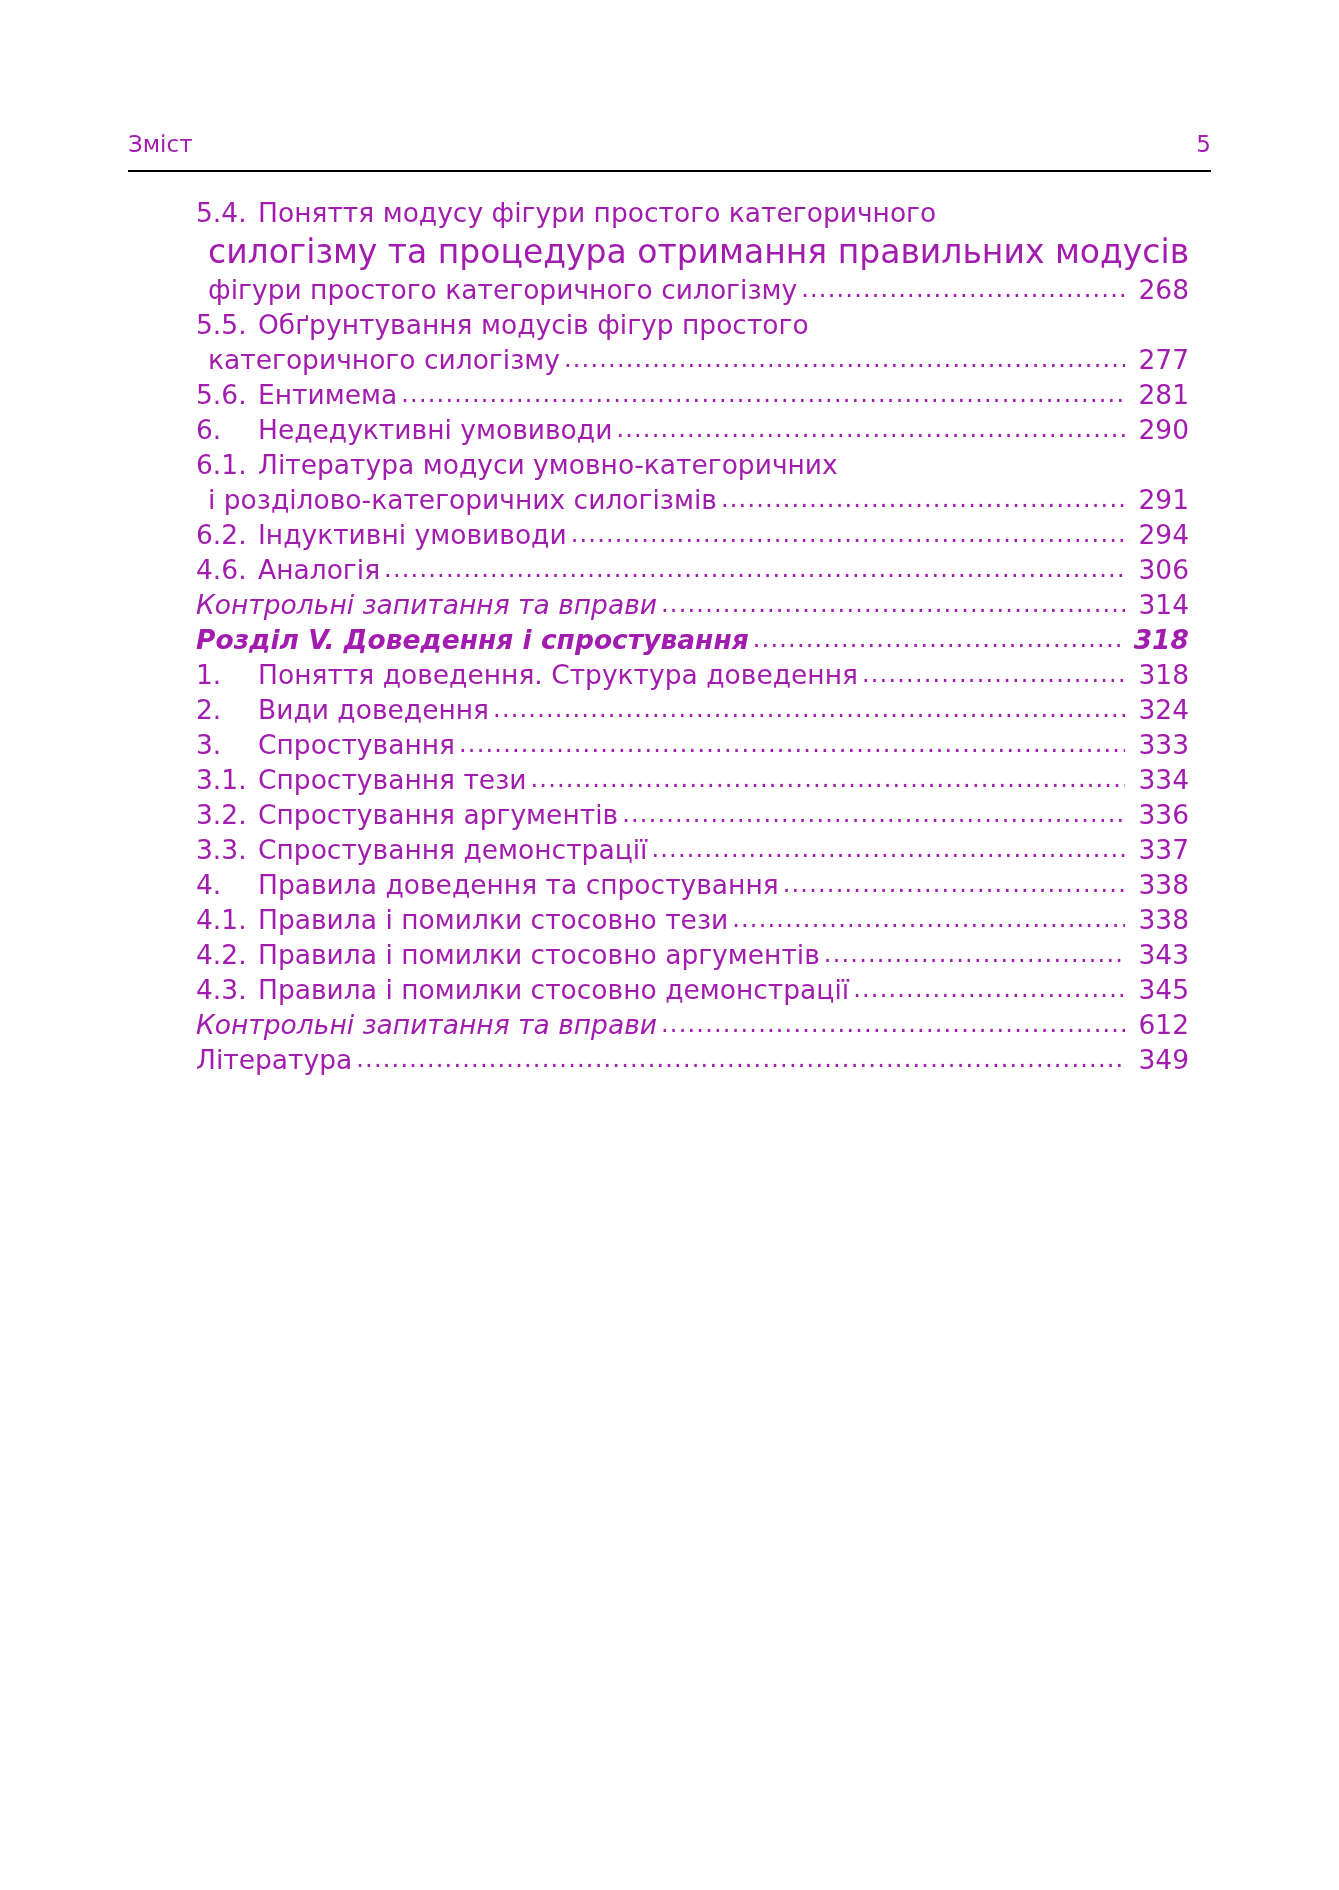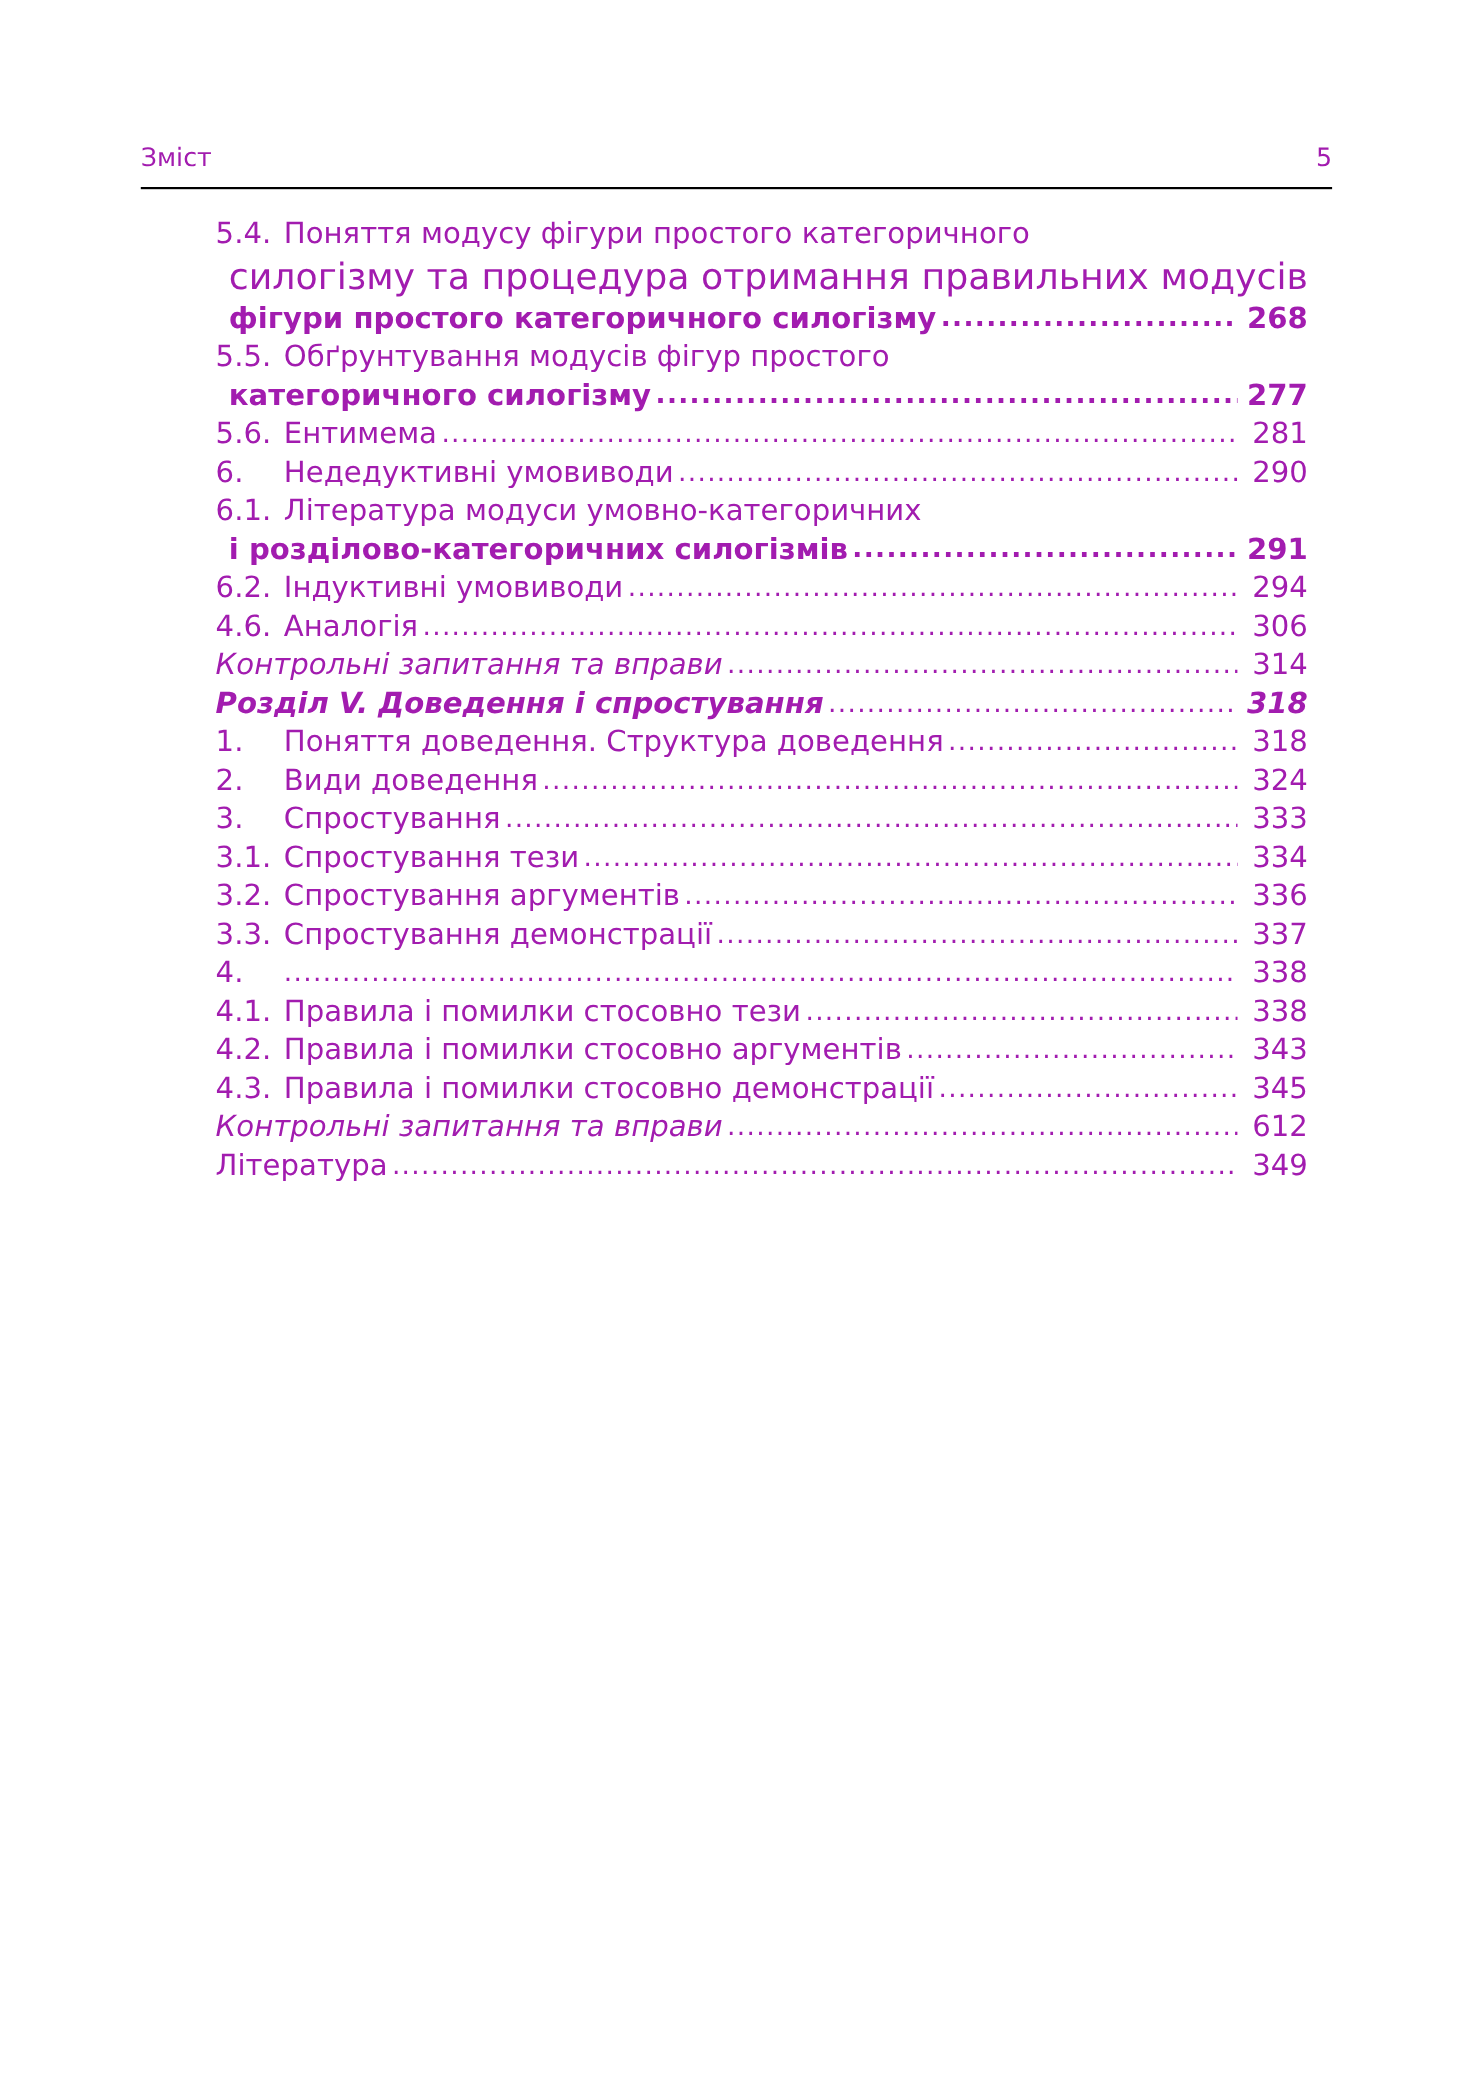--- a/index.html
+++ b/index.html
@@ -79,21 +79,20 @@
   }
   
   .cont {
     display: flex;
     align-items: baseline;
     font-size: 26.5px;
     line-height: 1.0;
     margin-bottom: 8.5px;
     white-space: nowrap;
     padding-left: 12px;
-    font-weight: bold;
   }
   .cont .title {
     padding-right: 4px;
   }
   .plain {
     display: block;
     font-size: 33px;
     line-height: 1.0;
     margin-bottom: 8.5px;
     white-space: nowrap;
@@ -212,20 +211,21 @@
         <span class="pg ">336</span>
       </div>
       <div class="entry">
         <span class="num w-sec">3.3.</span>
         <span class="title ">Спростування демонстрації</span>
         <span class="leaders">.......................................................................................................................................................................................................</span>
         <span class="pg ">337</span>
       </div>
       <div class="entry">
         <span class="num w-one">4.</span>
+        <span class="title ">Правила доведення та спростування</span>
         <span class="leaders">.......................................................................................................................................................................................................</span>
         <span class="pg ">338</span>
       </div>
       <div class="entry">
         <span class="num w-sec">4.1.</span>
         <span class="title ">Правила і помилки стосовно тези</span>
         <span class="leaders">.......................................................................................................................................................................................................</span>
         <span class="pg ">338</span>
       </div>
       <div class="entry">

